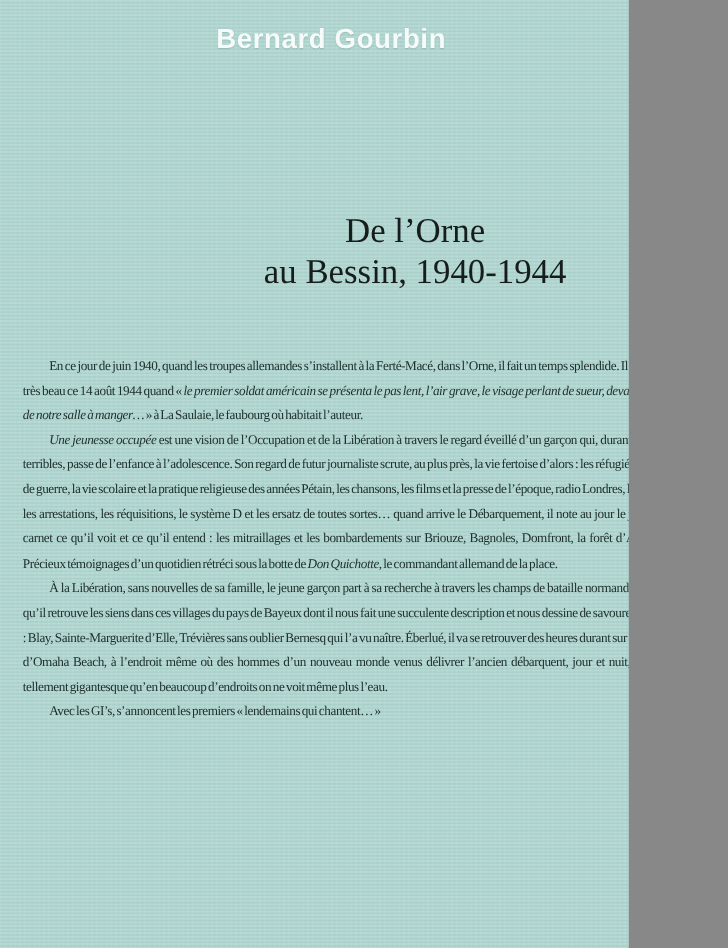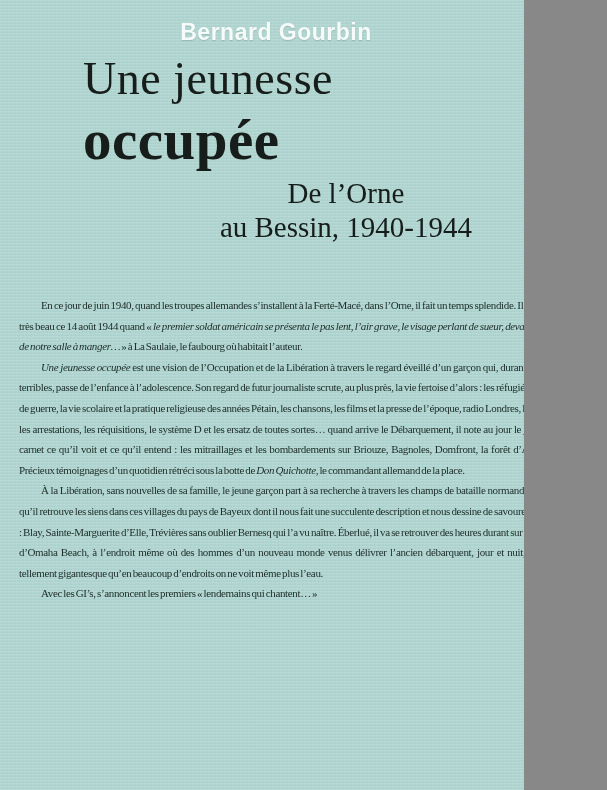--- a/index.html
+++ b/index.html
@@ -105,24 +105,20 @@
 </style>
 </head>
 <body>
 
 <div class="cover" style="--bg: #aed4cf; --title-color: #161d1b; --text-color: #20312d; --author-color: #f6fbf9;">
   <div class="texture"></div>
   <div class="crease"></div>
 
   <div class="author">Bernard Gourbin</div>
 
-  <h1 class="title">
-    <span class="line1">Une jeunesse</span>
-    <span class="line2">occupée</span>
-  </h1>
 
   <div class="subtitle">
     <span>De l’Orne</span>
     <span>au Bessin, 1940-1944</span>
   </div>
 
   <div class="body-text">
       <p><span>En ce jour de juin 1940, quand les troupes allemandes s’installent à la Ferté-Macé, dans l’Orne, il fait un temps splendide. Il faisait aussi très beau ce 14 août 1944 quand « </span><em>le premier soldat américain se présenta le pas lent, l’air grave, le visage perlant de sueur, devant la fenêtre de notre salle à manger…</em><span> » à La Saulaie, le faubourg où habitait l’auteur.</span></p>
       <p><em>Une jeunesse occupée</em><span> est une vision de l’Occupation et de la Libération à travers le regard éveillé d’un garçon qui, durant ces années terribles, passe de l’enfance à l’adolescence. Son regard de futur journaliste scrute, au plus près, la vie fertoise d’alors : les réfugiés de la drôle de guerre, la vie scolaire et la pratique religieuse des années Pétain, les chansons, les films et la presse de l’époque, radio Londres, les collabos, les arrestations, les réquisitions, le système D et les ersatz de toutes sortes… quand arrive le Débarquement, il note au jour le jour sur son carnet ce qu’il voit et ce qu’il entend : les mitraillages et les bombardements sur Briouze, Bagnoles, Domfront, la forêt d’Andaines… Précieux témoignages d’un quotidien rétréci sous la botte de </span><em>Don Quichotte</em><span>, le commandant allemand de la place.</span></p>
       <p><span>À la Libération, sans nouvelles de sa famille, le jeune garçon part à sa recherche à travers les champs de bataille normands jusqu’à ce qu’il retrouve les siens dans ces villages du pays de Bayeux dont il nous fait une succulente description et nous dessine de savoureux portraits : Blay, Sainte-Marguerite d’Elle, Trévières sans oublier Bernesq qui l’a vu naître. Éberlué, il va se retrouver des heures durant sur les hauteurs d’Omaha Beach, à l’endroit même où des hommes d’un nouveau monde venus délivrer l’ancien débarquent, jour et nuit, un arsenal tellement gigantesque qu’en beaucoup d’endroits on ne voit même plus l’eau.</span></p>

